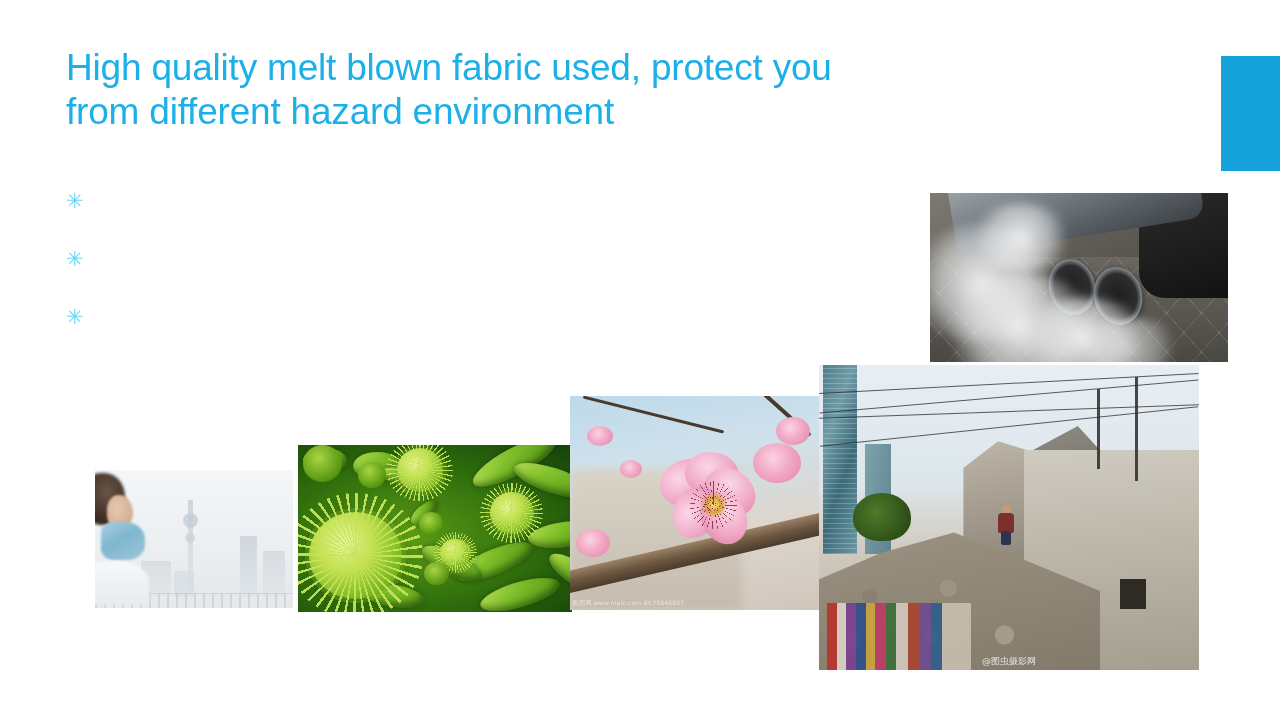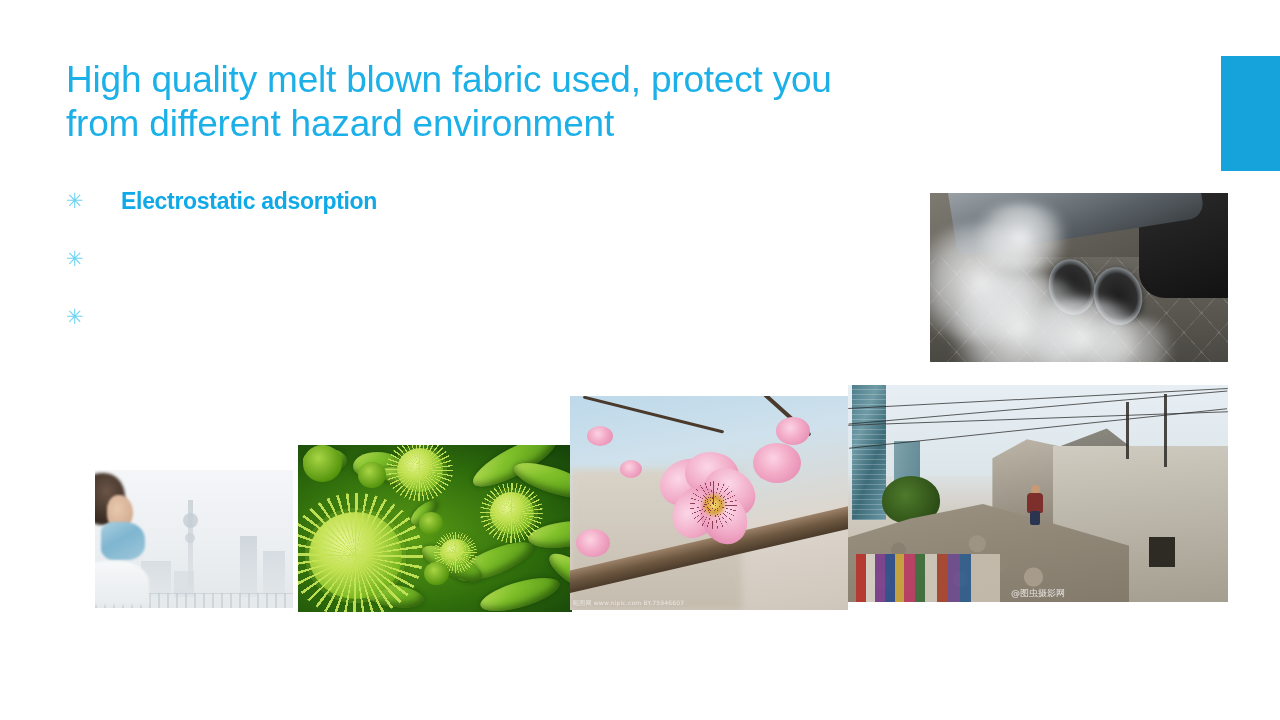--- a/index.html
+++ b/index.html
@@ -20,21 +20,20 @@
   #title {
     position:absolute;
     left:66px; top:46px;
     width:940px;
     font-size:37px;
     line-height:44px;
     font-weight:400;
     color:#1CB0E8;
     letter-spacing:-0.2px;
     white-space:pre-line;
-    margin-top:12px;
   }
 
   
   #accent-block {
     position:absolute;
     left:1221px; top:56px;
     width:62px; height:115px;
     background:#16A3DC;
   }
 
@@ -229,23 +228,22 @@
   }
   #photo-blossom .wm {
     position:absolute; left:3px; bottom:2px;
     font-size:6px; color:rgba(255,255,255,.62);
     font-family:"DejaVu Sans", sans-serif;
     white-space:nowrap; letter-spacing:.2px;
   }
 
   
   #photo-rubble {
-    left:848px; top:365px; width:380px; height:217px;
+    left:819px; top:365px; width:380px; height:305px;
     background:linear-gradient(180deg,#e9eef2 0%, #dfe6ea 38%, #cfc9bd 62%, #b9b2a4 100%);
-    margin-top:20px;
   }
   #photo-rubble .sky { position:absolute; inset:0 0 58% 0; background:linear-gradient(180deg,#e8eff4,#dbe5ea); }
   #photo-rubble .tower-glass {
     position:absolute; left:1%; top:0; width:34px; height:62%;
     background:linear-gradient(110deg,#4f7f8c 0%, #6f9ba6 30%, #3d6b78 60%, #6b98a4 100%);
   }
   #photo-rubble .tower-glass::after{
     content:""; position:absolute; inset:0;
     background:repeating-linear-gradient(0deg, rgba(255,255,255,.22) 0 1px, rgba(0,0,0,0) 1px 5px);
   }
@@ -375,21 +373,20 @@
 
   <div id="title">High quality melt blown fabric used, protect you
 from different hazard environment</div>
 
   <div id="accent-block"></div>
 
   <div id="bullets">
 
     <div class="bullet-row">
       <span class="bullet-mark">✳</span>
-      <span class="bullet-text">Electrostatic adsorption</span>
     </div>
 
     <div class="bullet-row">
       <span class="bullet-mark">✳</span>
     </div>
 
     <div class="bullet-row">
       <span class="bullet-mark">✳</span>
     </div>
 

